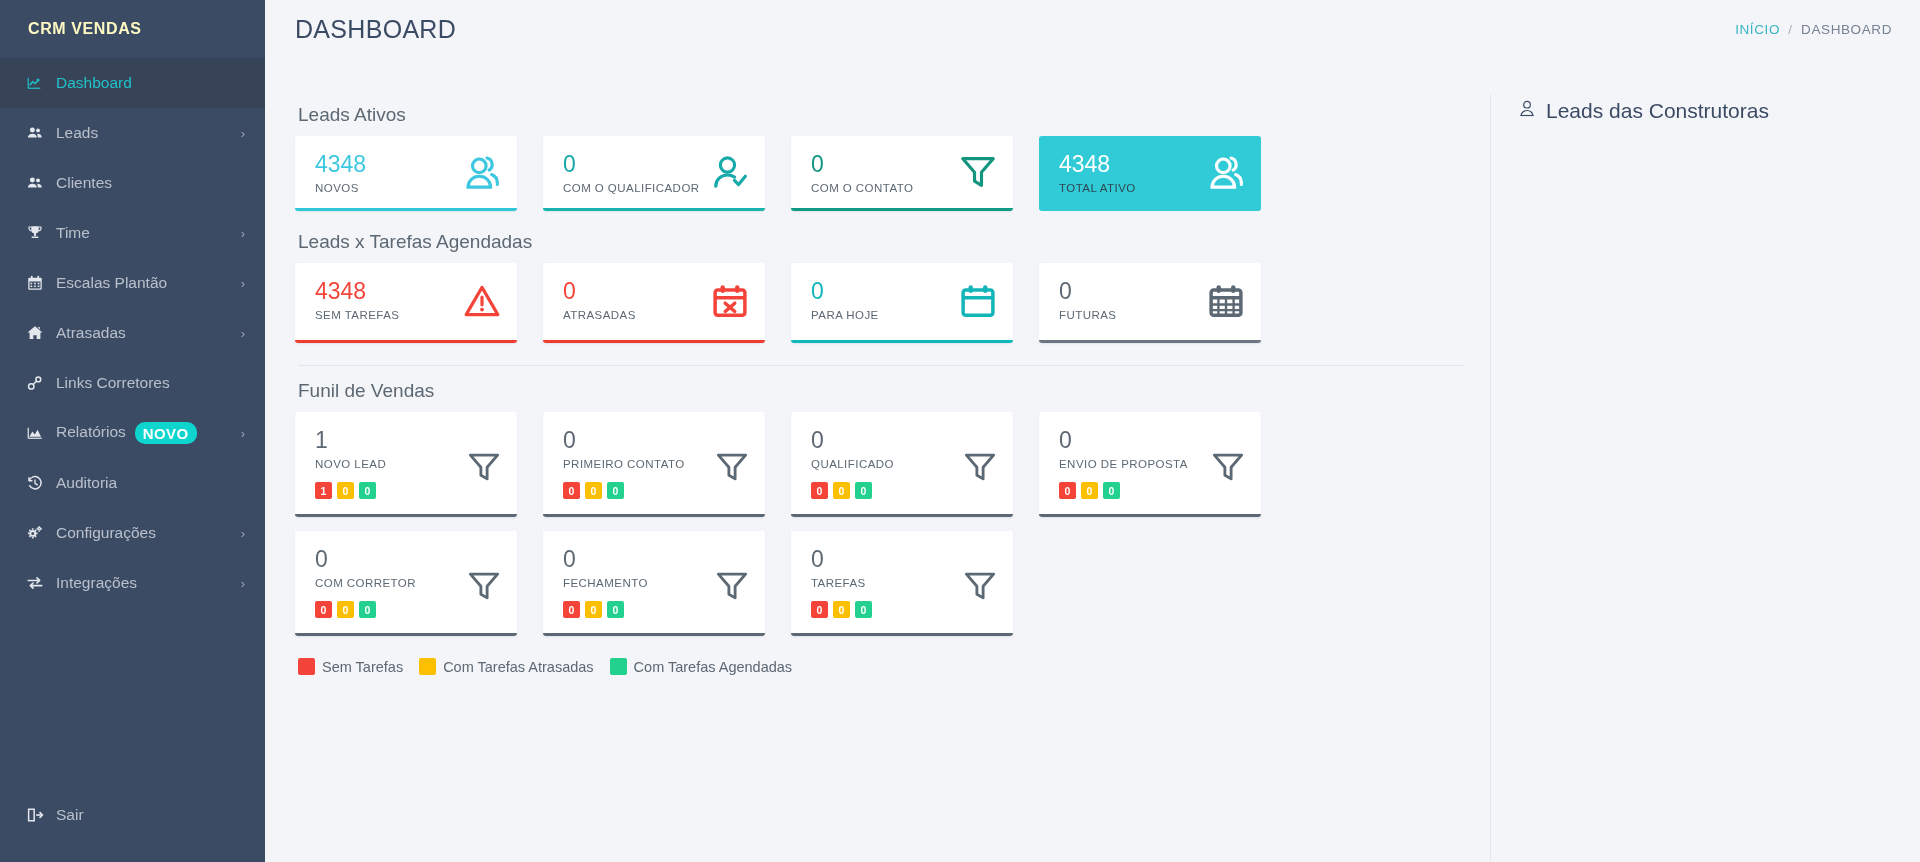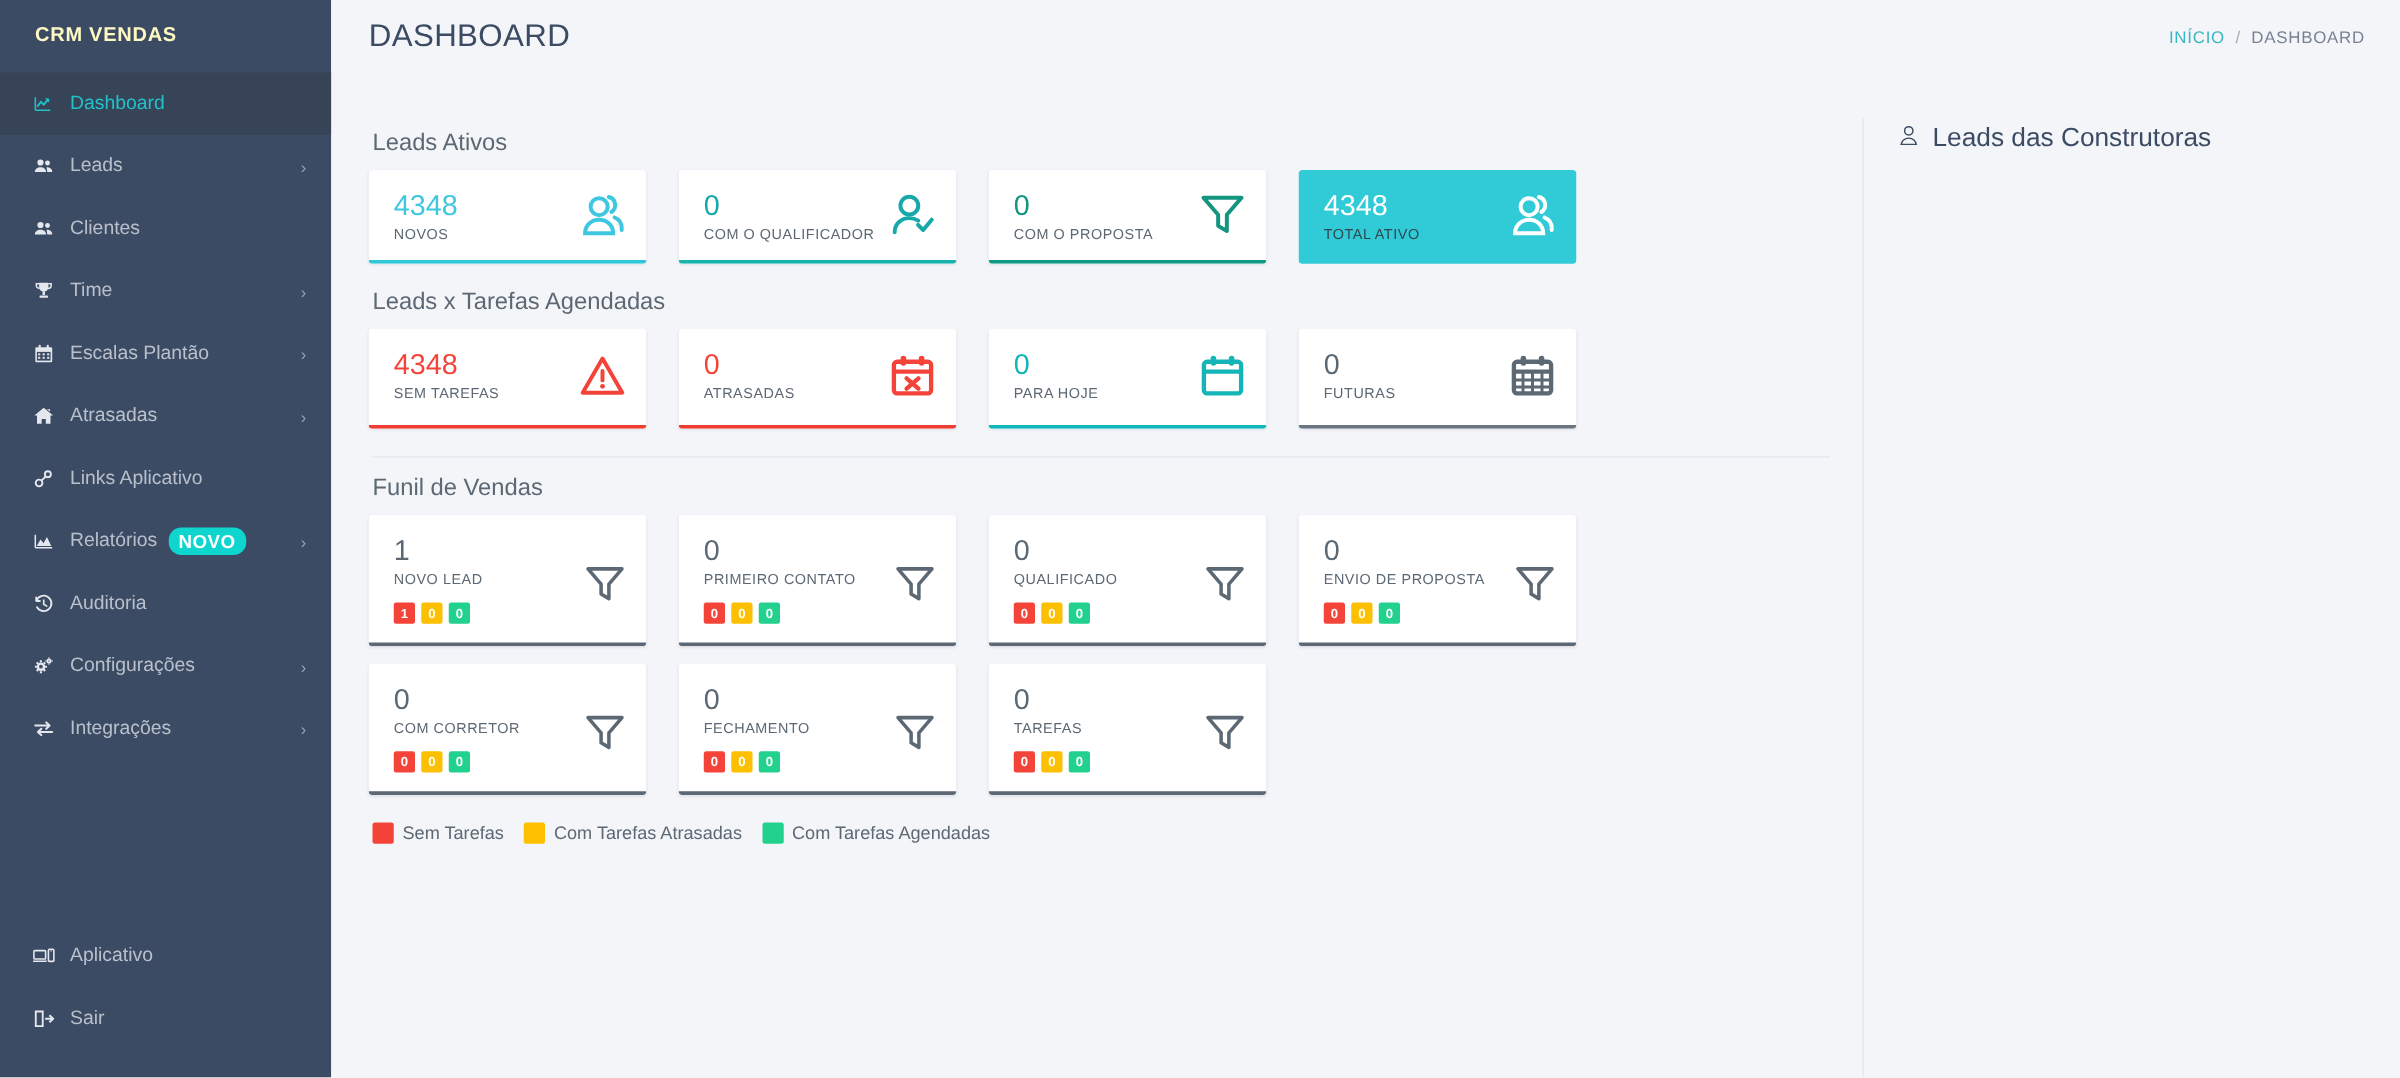--- a/index.html
+++ b/index.html
@@ -257,21 +257,21 @@
           <span class="caret">›</span>
         </div>
         <div class="nav-item">
           <span class="ico">
             <svg width="18" height="18" viewBox="0 0 24 24" fill="none">
               <circle cx="7" cy="16.5" r="3.6" fill="none" stroke="#e4e7ed" stroke-width="2"></circle>
               <circle cx="16.4" cy="7.2" r="3.2" fill="none" stroke="#e4e7ed" stroke-width="2"></circle>
               <path d="M9.6 14l4.3-4.3" stroke="#e4e7ed" stroke-width="2"></path>
             </svg>
           </span>
-          <span class="lbl">Links Aplicativo</span>
+          <span class="lbl">Links Corretores</span>
         </div>
         <div class="nav-item">
           <span class="ico">
             <svg width="18" height="18" viewBox="0 0 24 24" fill="none">
               <path d="M3 19V5" stroke="#e4e7ed" stroke-width="1.6"></path>
               <path d="M3 19h18" stroke="#e4e7ed" stroke-width="1.6"></path>
               <path d="M4.5 17l4-7 3.3 4 3.6-6.5L20 17z" fill="#e4e7ed"></path>
             </svg>
           </span>
           <span class="lbl">Relatórios<span class="badge-novo">NOVO</span></span>
@@ -313,31 +313,20 @@
           </span>
           <span class="lbl">Integrações</span>
           <span class="caret">›</span>
         </div>
       </nav>
     <div id="nav-footer">
         <div class="nav-gap"></div>
         <div class="nav-item">
           <span class="ico">
             <svg width="18" height="18" viewBox="0 0 24 24" fill="none">
-              <rect x="1.5" y="6" width="12.5" height="9" rx="1" fill="none" stroke="#e4e7ed" stroke-width="1.7"></rect>
-              <path d="M.6 17.4h14.6" stroke="#e4e7ed" stroke-width="1.7"></path>
-              <rect x="17" y="4.5" width="5.8" height="13" rx="1.1" fill="none" stroke="#e4e7ed" stroke-width="1.7"></rect>
-              <path d="M19.2 6.3h1.4" stroke="#e4e7ed" stroke-width="1.3"></path>
-            </svg>
-          </span>
-          <span class="lbl">Aplicativo</span>
-        </div>
-        <div class="nav-item">
-          <span class="ico">
-            <svg width="18" height="18" viewBox="0 0 24 24" fill="none">
               <path d="M3.5 4.2h7.4v15.6H3.5z" fill="none" stroke="#e4e7ed" stroke-width="2"></path>
               <path d="M13.5 12h8" stroke="#e4e7ed" stroke-width="2.2"></path>
               <path d="M18 8.2l4 3.8-4 3.8" stroke="#e4e7ed" stroke-width="2.2" fill="none" stroke-linejoin="round"></path>
             </svg>
           </span>
           <span class="lbl">Sair</span>
         </div>
       </div>
     <div style="height:22px"></div>
   </aside>
@@ -375,21 +364,21 @@
               <div class="cap">COM O QUALIFICADOR</div>
               <span class="cico"><svg width="38" height="38" viewBox="0 0 24 24" fill="none">
                   <circle cx="10.4" cy="7.6" r="4.5" fill="none" stroke="#17a8aa" stroke-width="2"></circle>
                   <path d="M3 21c0-4.2 3.3-7.1 7.4-7.1 1.7 0 3.3.5 4.5 1.3" fill="none" stroke="#17a8aa" stroke-width="2" stroke-linecap="round"></path>
                   <path d="M14.8 17.3l2.6 2.6 4.3-5.2" fill="none" stroke="#17a8aa" stroke-width="2" stroke-linecap="round" stroke-linejoin="round"></path>
                 </svg></span>
               <div class="accent" style="background: rgb(23, 179, 173);"></div>
             </div>
             <div class="card kpi">
               <div class="val" style="color: rgb(19, 149, 127);">0</div>
-              <div class="cap">COM O PROPOSTA</div>
+              <div class="cap">COM O CONTATO</div>
               <span class="cico"><svg width="38" height="38" viewBox="0 0 24 24" fill="none">
                   <path d="M2.4 3.6h19.2l-7.4 8.6v8.2l-4.4-2.6v-5.6z" fill="none" stroke="#13957f" stroke-width="2" stroke-linejoin="round"></path>
                 </svg></span>
               <div class="accent" style="background: rgb(15, 155, 131);"></div>
             </div>
             <div class="card kpi filled">
               <div class="val" style="color: rgb(255, 255, 255);">4348</div>
               <div class="cap">TOTAL ATIVO</div>
               <span class="cico"><svg width="38" height="38" viewBox="0 0 24 24" fill="none">
                   <circle cx="10.3" cy="8.1" r="4.3" fill="none" stroke="#ffffff" stroke-width="2"></circle>

